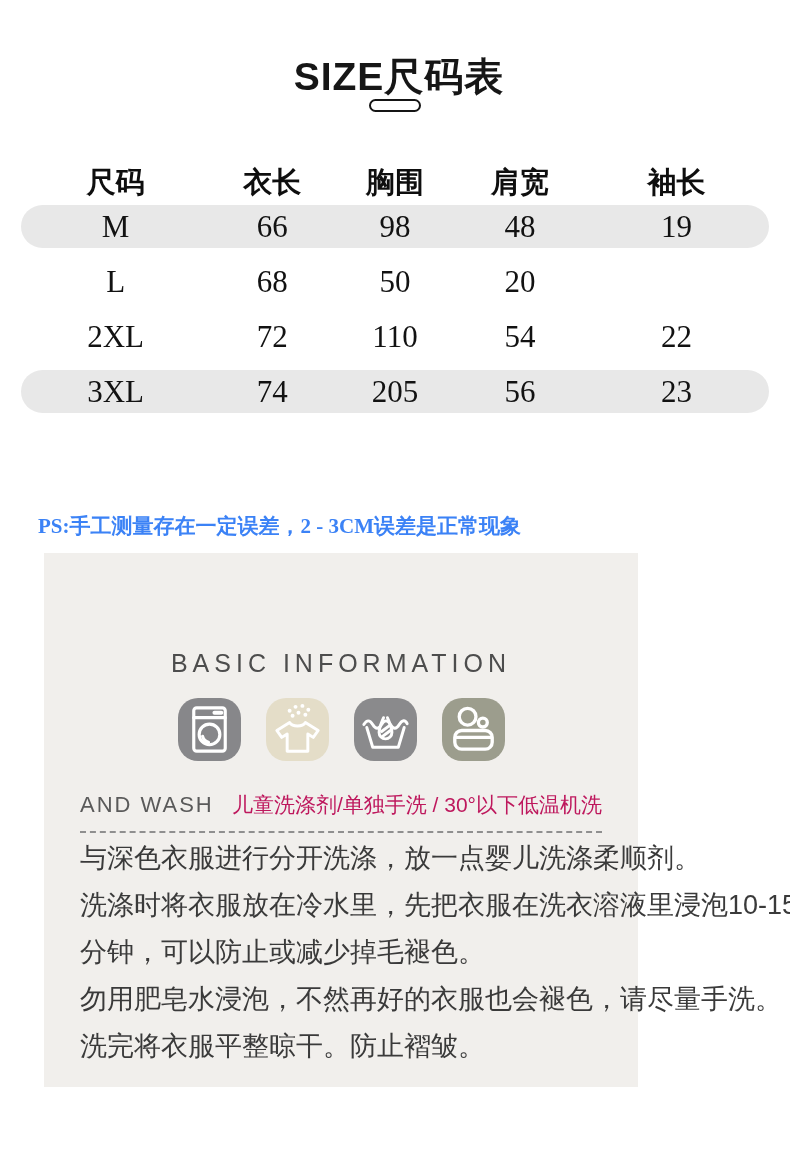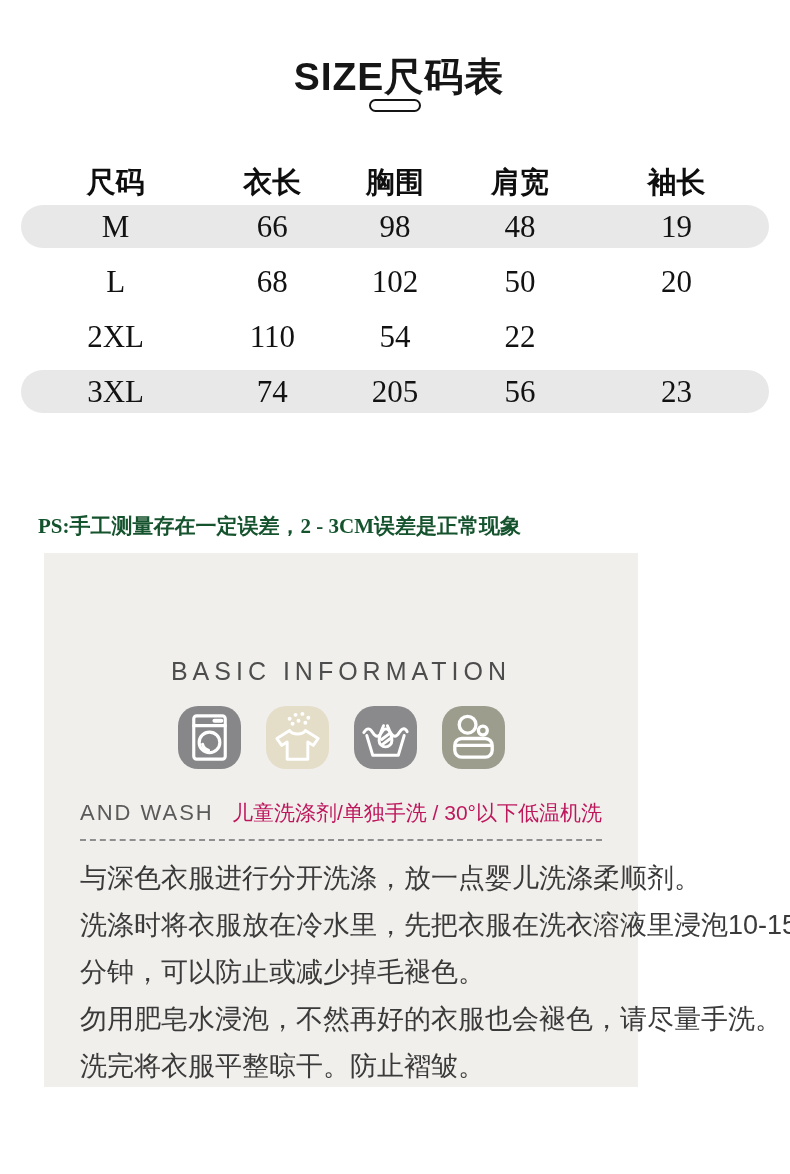--- a/index.html
+++ b/index.html
@@ -34,28 +34,28 @@
     height:43px; margin-bottom:12px;
     font-family:"Liberation Serif", serif;
     font-size:31px; color:#121212;
   }
   .trow.data.shaded { background:#e8e8e8; border-radius:22px; }
 
   
   .ps-note {
     position:absolute; top:512px; left:38px;
     font-family:"Liberation Serif", serif;
-    font-weight:bold; font-size:21px; color:#14532d;
+    font-weight:bold; font-size:21px; color:#3b82f6;
   }
 
   
   .info-card {
     position:absolute; top:553px; left:44px;
     width:594px; height:534px; background:#f1efec;
-    padding:8px 36px;
+    padding:0 36px;
   }
   .info-title {
     margin-top:96px; text-align:center;
     font-size:25px; letter-spacing:5px; color:#4d4d4d;
   }
   .icon-row {
     margin-top:20px; display:flex; justify-content:center;
     gap:25px;
   }
   .sq-icon {
@@ -65,21 +65,21 @@
   .sq-icon svg { width:100%; height:100%; }
   .wash-row {
     margin-top:30px; display:flex; justify-content:space-between;
     align-items:baseline;
   }
   .wash-label { font-size:22px; color:#5a5a5a; letter-spacing:2px; }
   .wash-value { font-size:21px; color:#be185d; }
   .dash-line {
     margin-top:12px; border-top:2px dashed #8f8f8f; height:0;
   }
-  .instructions { margin-top:14px; }
+  .instructions { margin-top:2px; }
   .instructions p {
     font-size:27px; line-height:47px; color:#3a3a3a;
     white-space:nowrap;
   }
 </style>
 </head>
 <body>
 
 <div class="page">
 
@@ -98,26 +98,26 @@
     <div class="trow data shaded">
       <div>M</div>
       <div>66</div>
       <div>98</div>
       <div>48</div>
       <div>19</div>
     </div>
     <div class="trow data">
       <div>L</div>
       <div>68</div>
-      <div>102</div>
       <div>50</div>
       <div>20</div>
     </div>
     <div class="trow data">
       <div>2XL</div>
+      <div>72</div>
       <div>110</div>
       <div>54</div>
       <div>22</div>
     </div>
     <div class="trow data shaded">
       <div>3XL</div>
       <div>74</div>
       <div>205</div>
       <div>56</div>
       <div>23</div>

